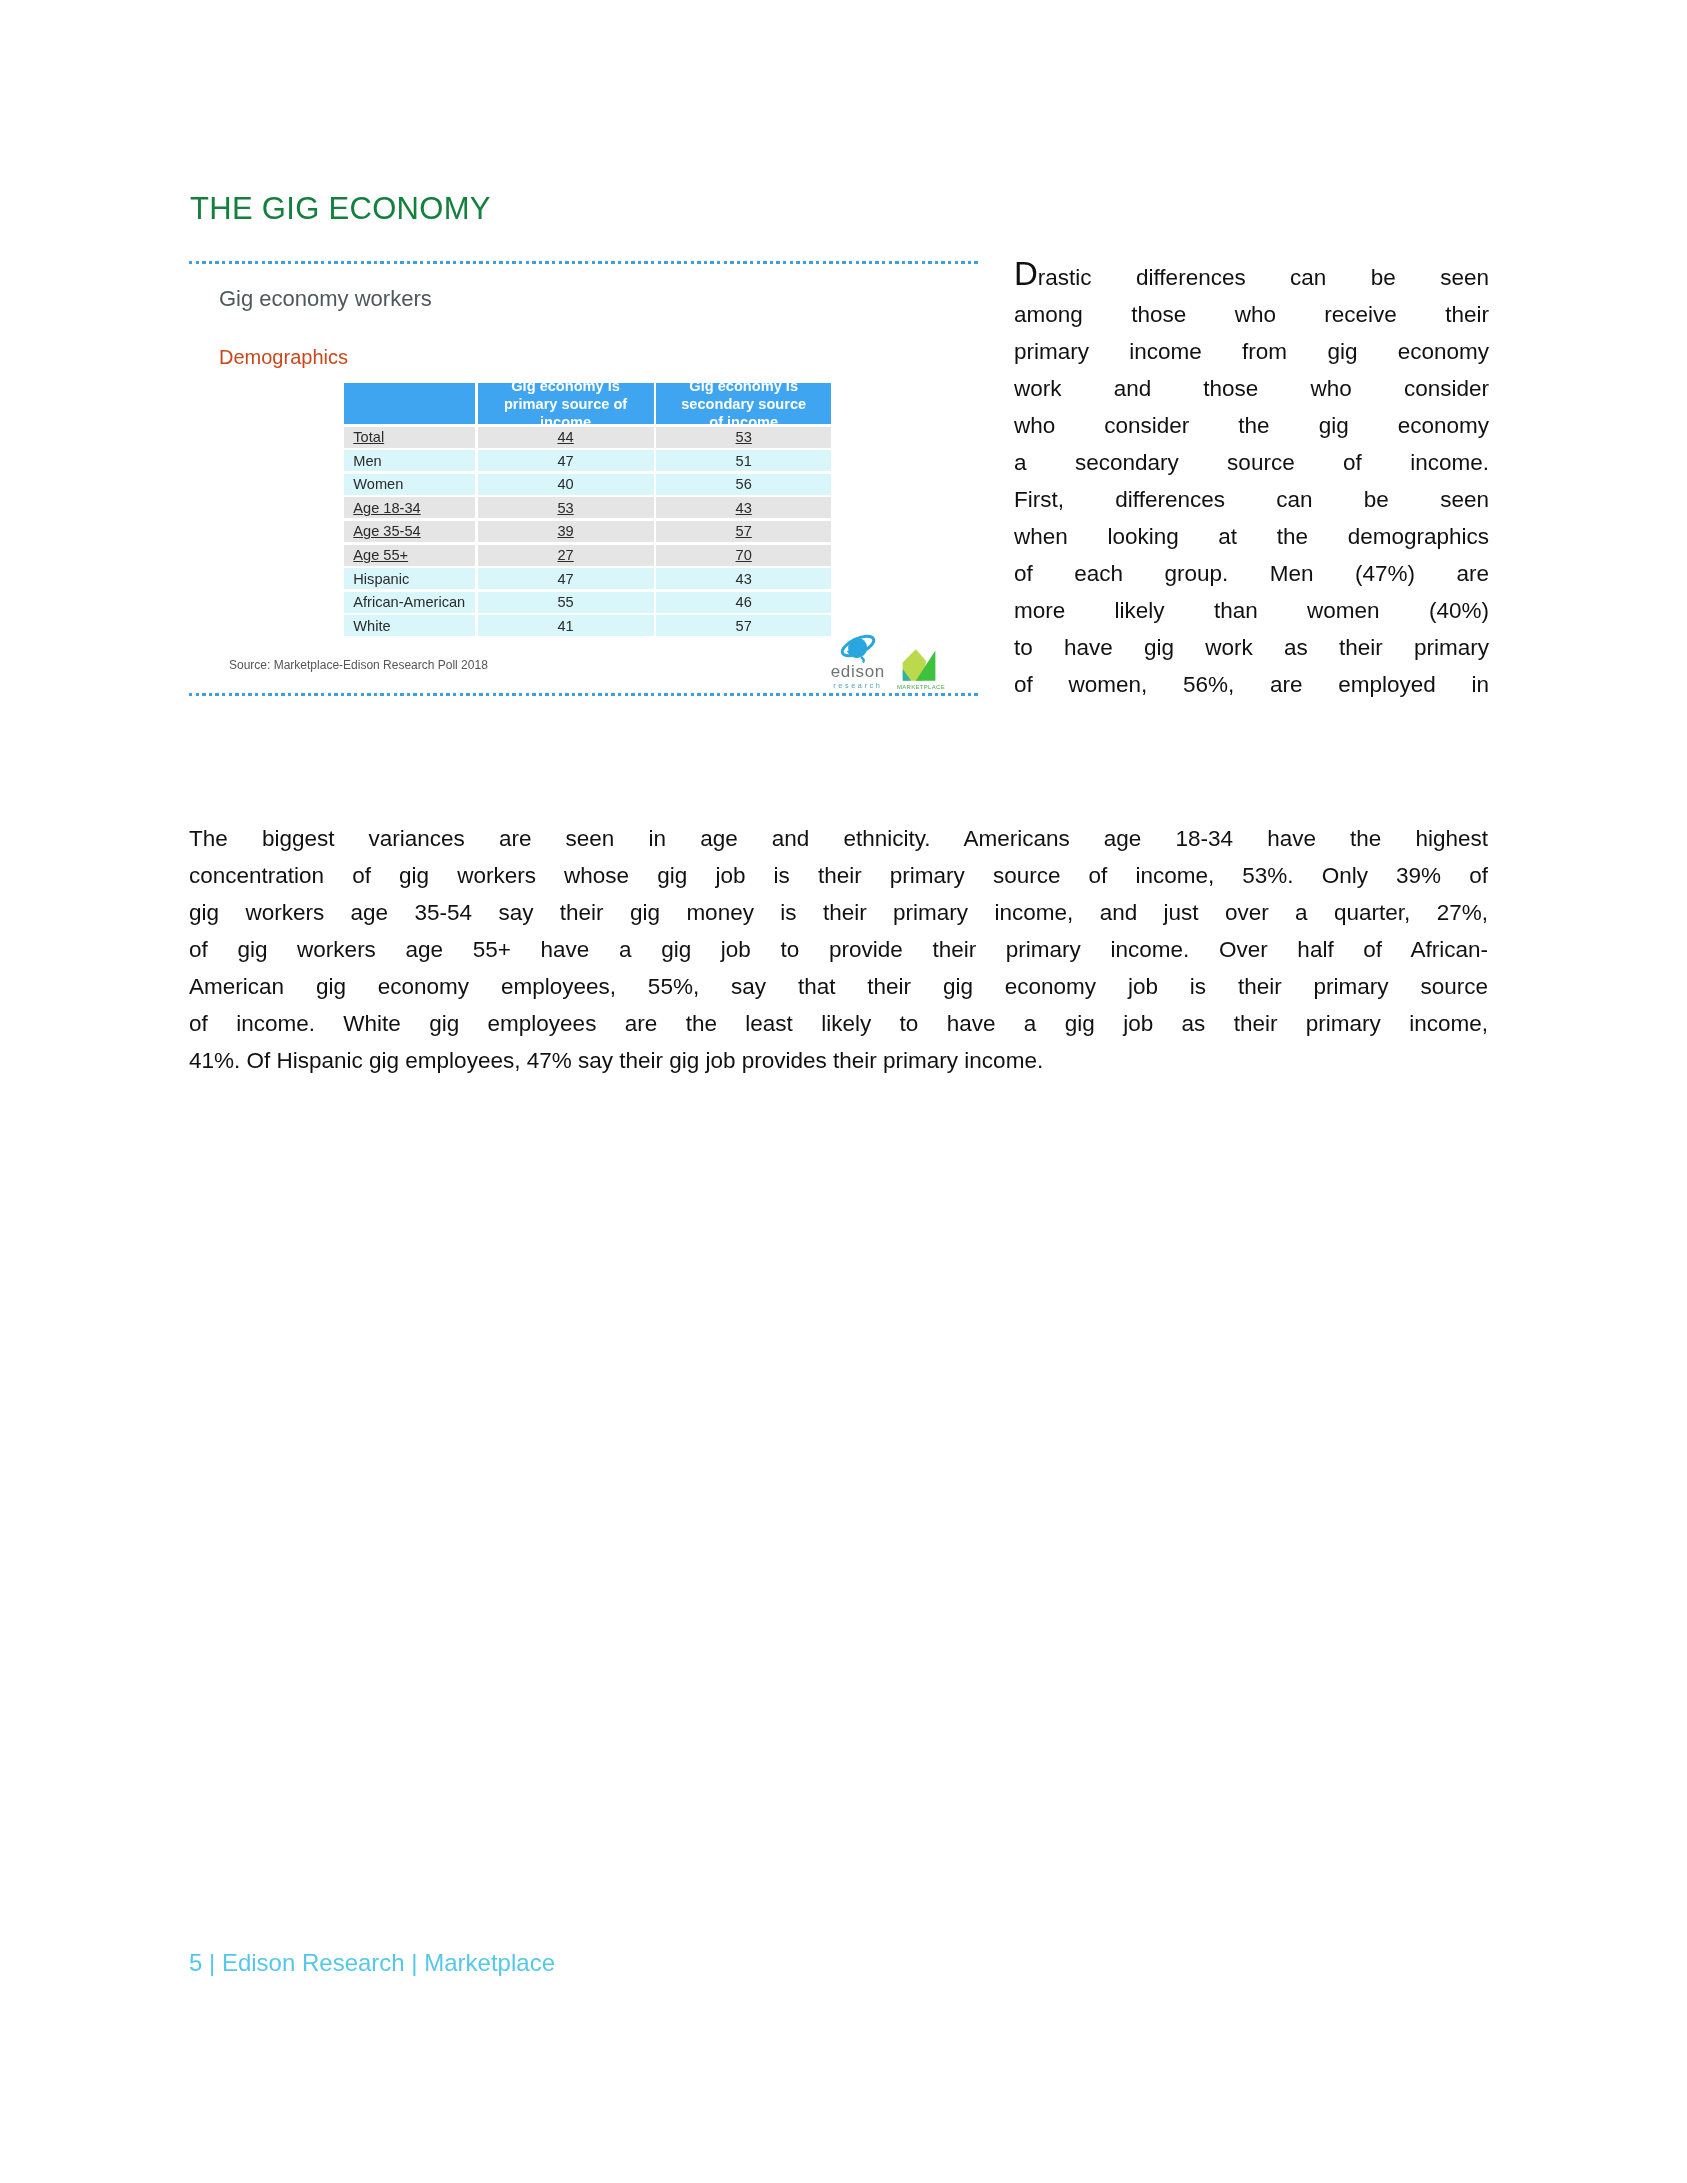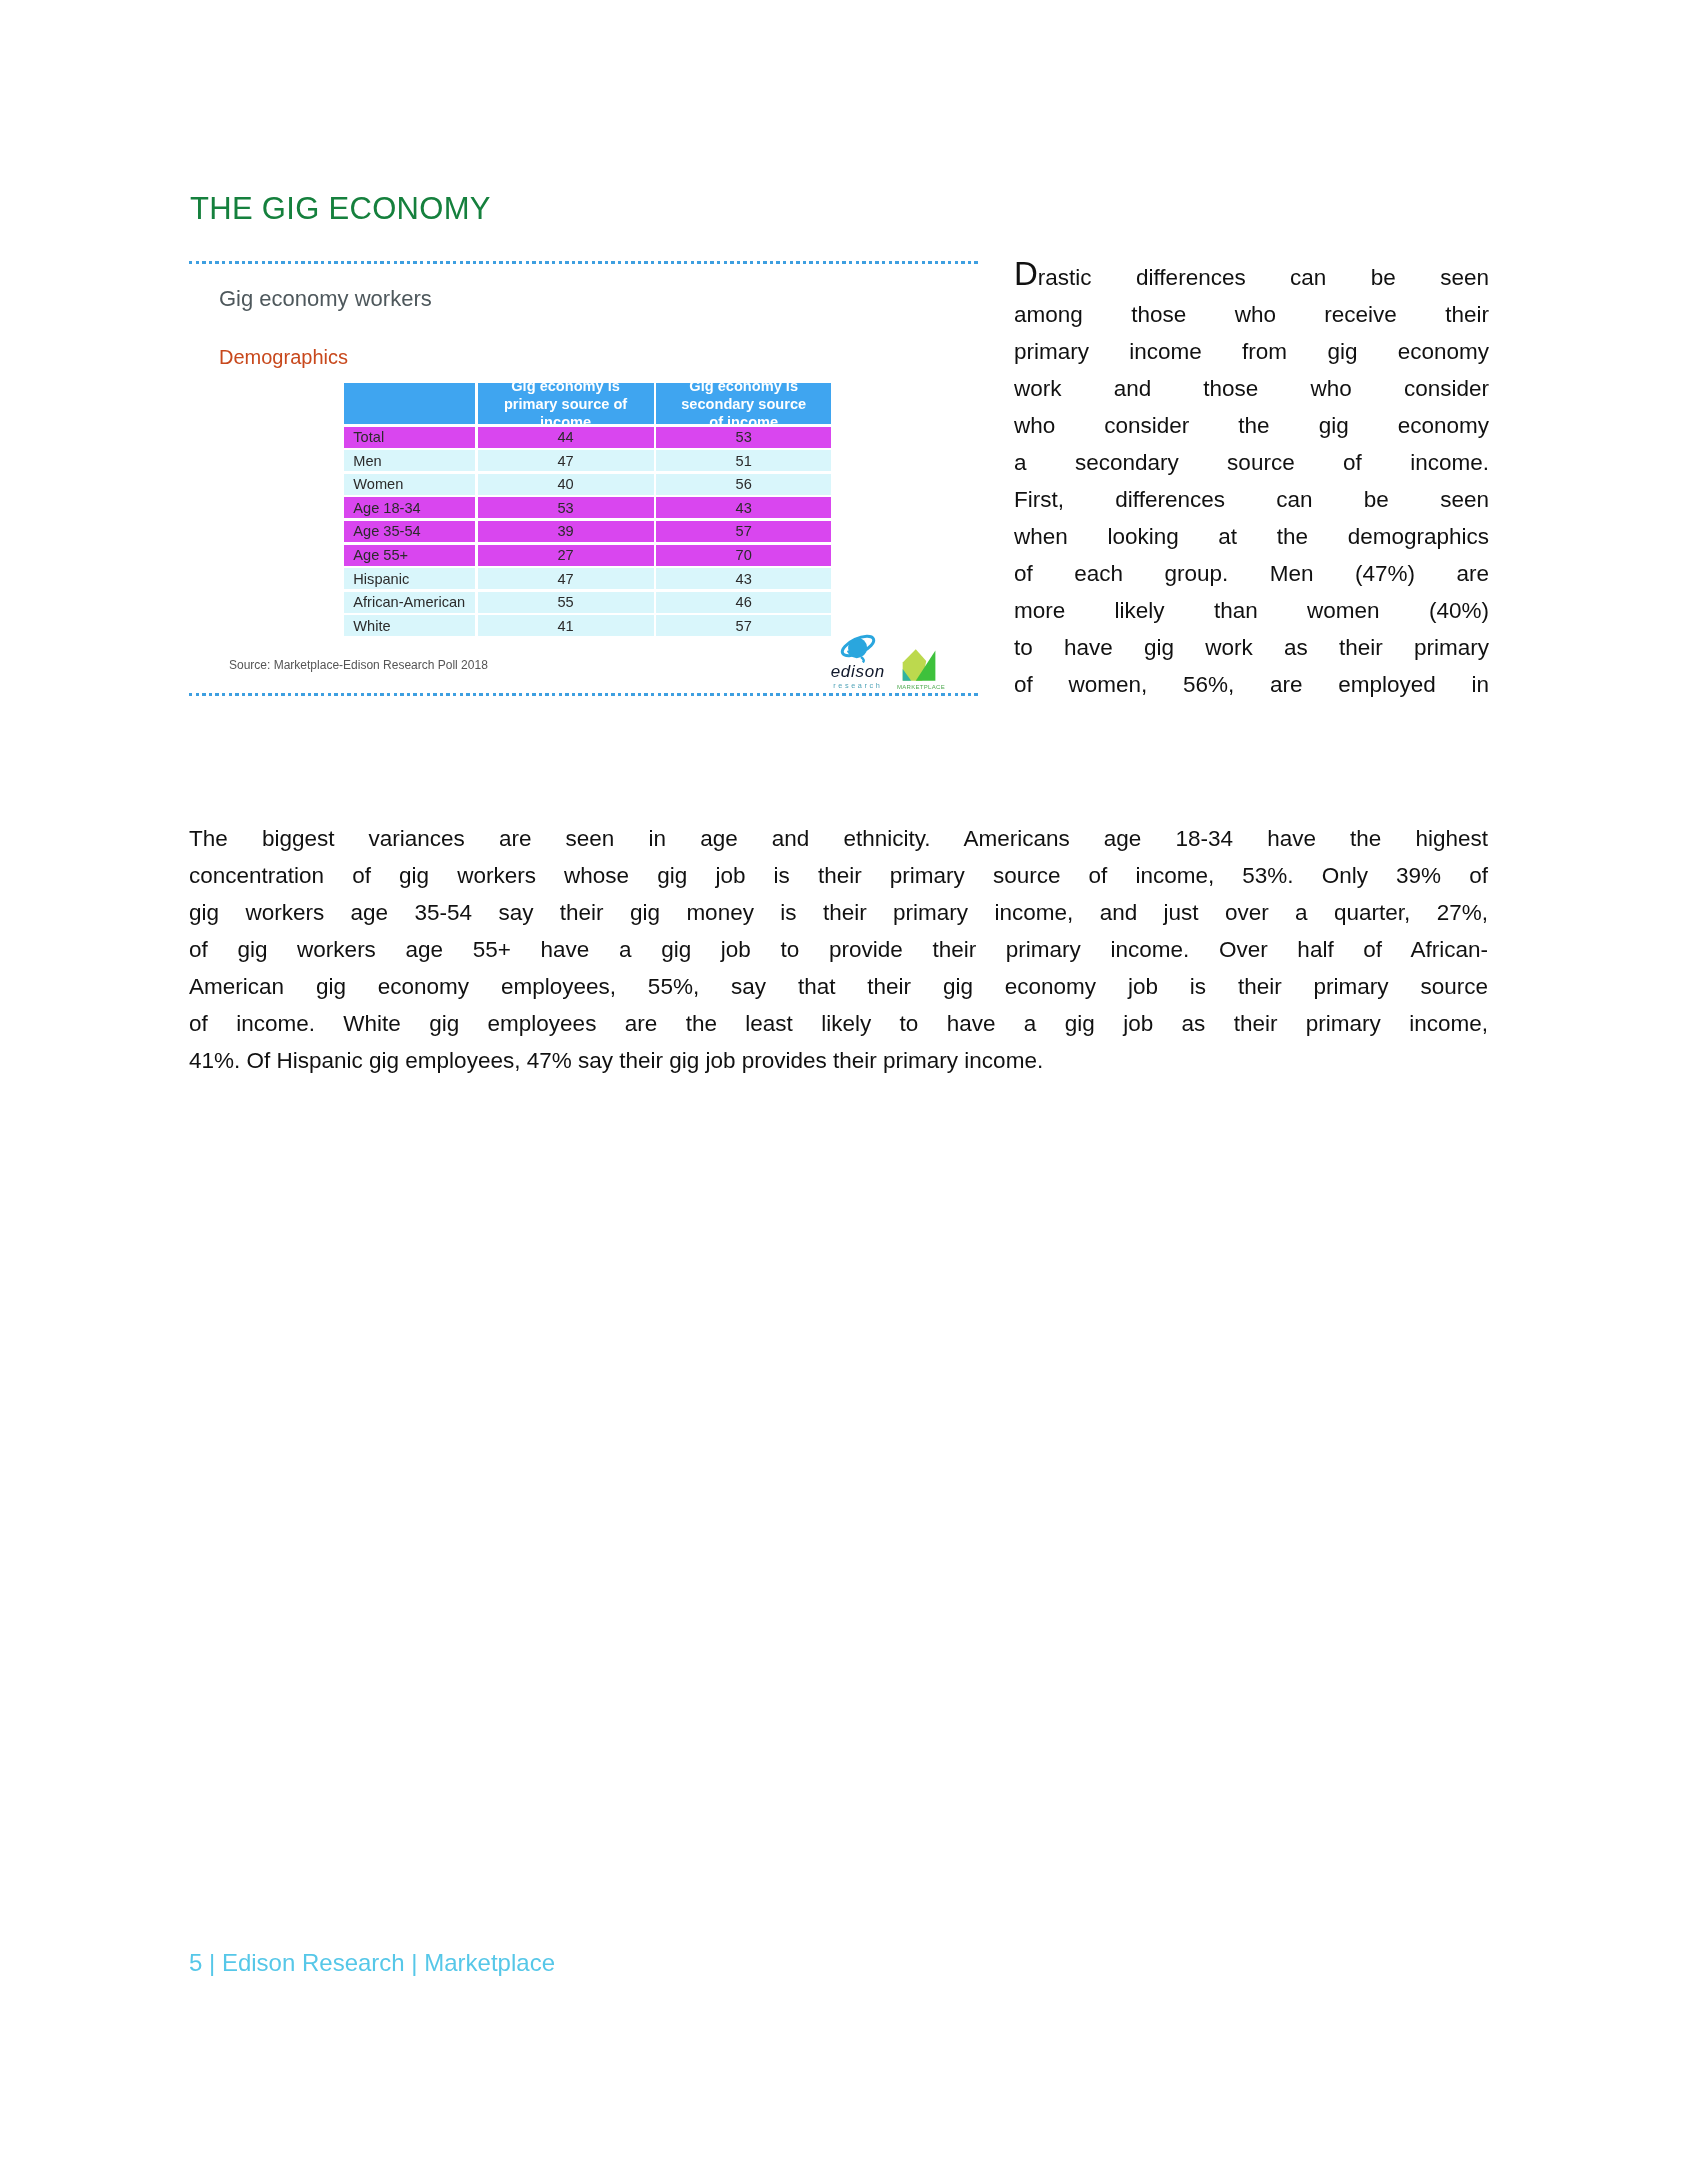--- a/index.html
+++ b/index.html
@@ -27,28 +27,28 @@
     display:grid; grid-template-columns:131px 176px 175px; gap:2.6px;
   }
   .th {
     background:#3FA5F0; color:#ffffff; font-weight:bold; font-size:14.6px; line-height:18px;
     display:flex; align-items:center; justify-content:center; text-align:center;
     height:41px; padding:0 18px;
   }
   .cell { height:21px; display:flex; align-items:center; font-size:14.6px; color:#2b2b2b; }
   .lbl { padding-left:9.3px; }
   .val { justify-content:center; }
-  .band-g { background:#d946ef; }
+  .band-g { background:#e5e5e5;text-decoration:underline; }
   .band-c { background:#D9F6FB; }
 
   .source { position:absolute; left:40px; top:397px; font-size:12px; color:#555555; white-space:nowrap;text-align:right; }
 
   .logos { position:absolute; right:33px; top:368px; display:flex; align-items:flex-end; gap:12px; }
   .logo-block { display:flex; flex-direction:column; align-items:center; }
-  .edison-name { font-size:17px; line-height:17px; color:#0f172a; letter-spacing:0.7px;font-style:italic; }
+  .edison-name { font-size:17px; line-height:17px; color:#737373; letter-spacing:0.7px; }
   .edison-sub { font-size:7.3px; letter-spacing:2.6px; color:#4FA3B8; margin-top:0.7px; }
   .mkpl-name { font-size:6px; letter-spacing:0.3px; color:#4FAA50; margin-top:1.3px; }
 
   
   .intro {
     position:absolute; left:1014px; top:255px; width:475px;
     font-size:22.5px; line-height:37px; color:#111;
   }
   .jline { text-align:justify; text-align-last:justify; }
   .dropcap { font-size:33px; line-height:37px; }

